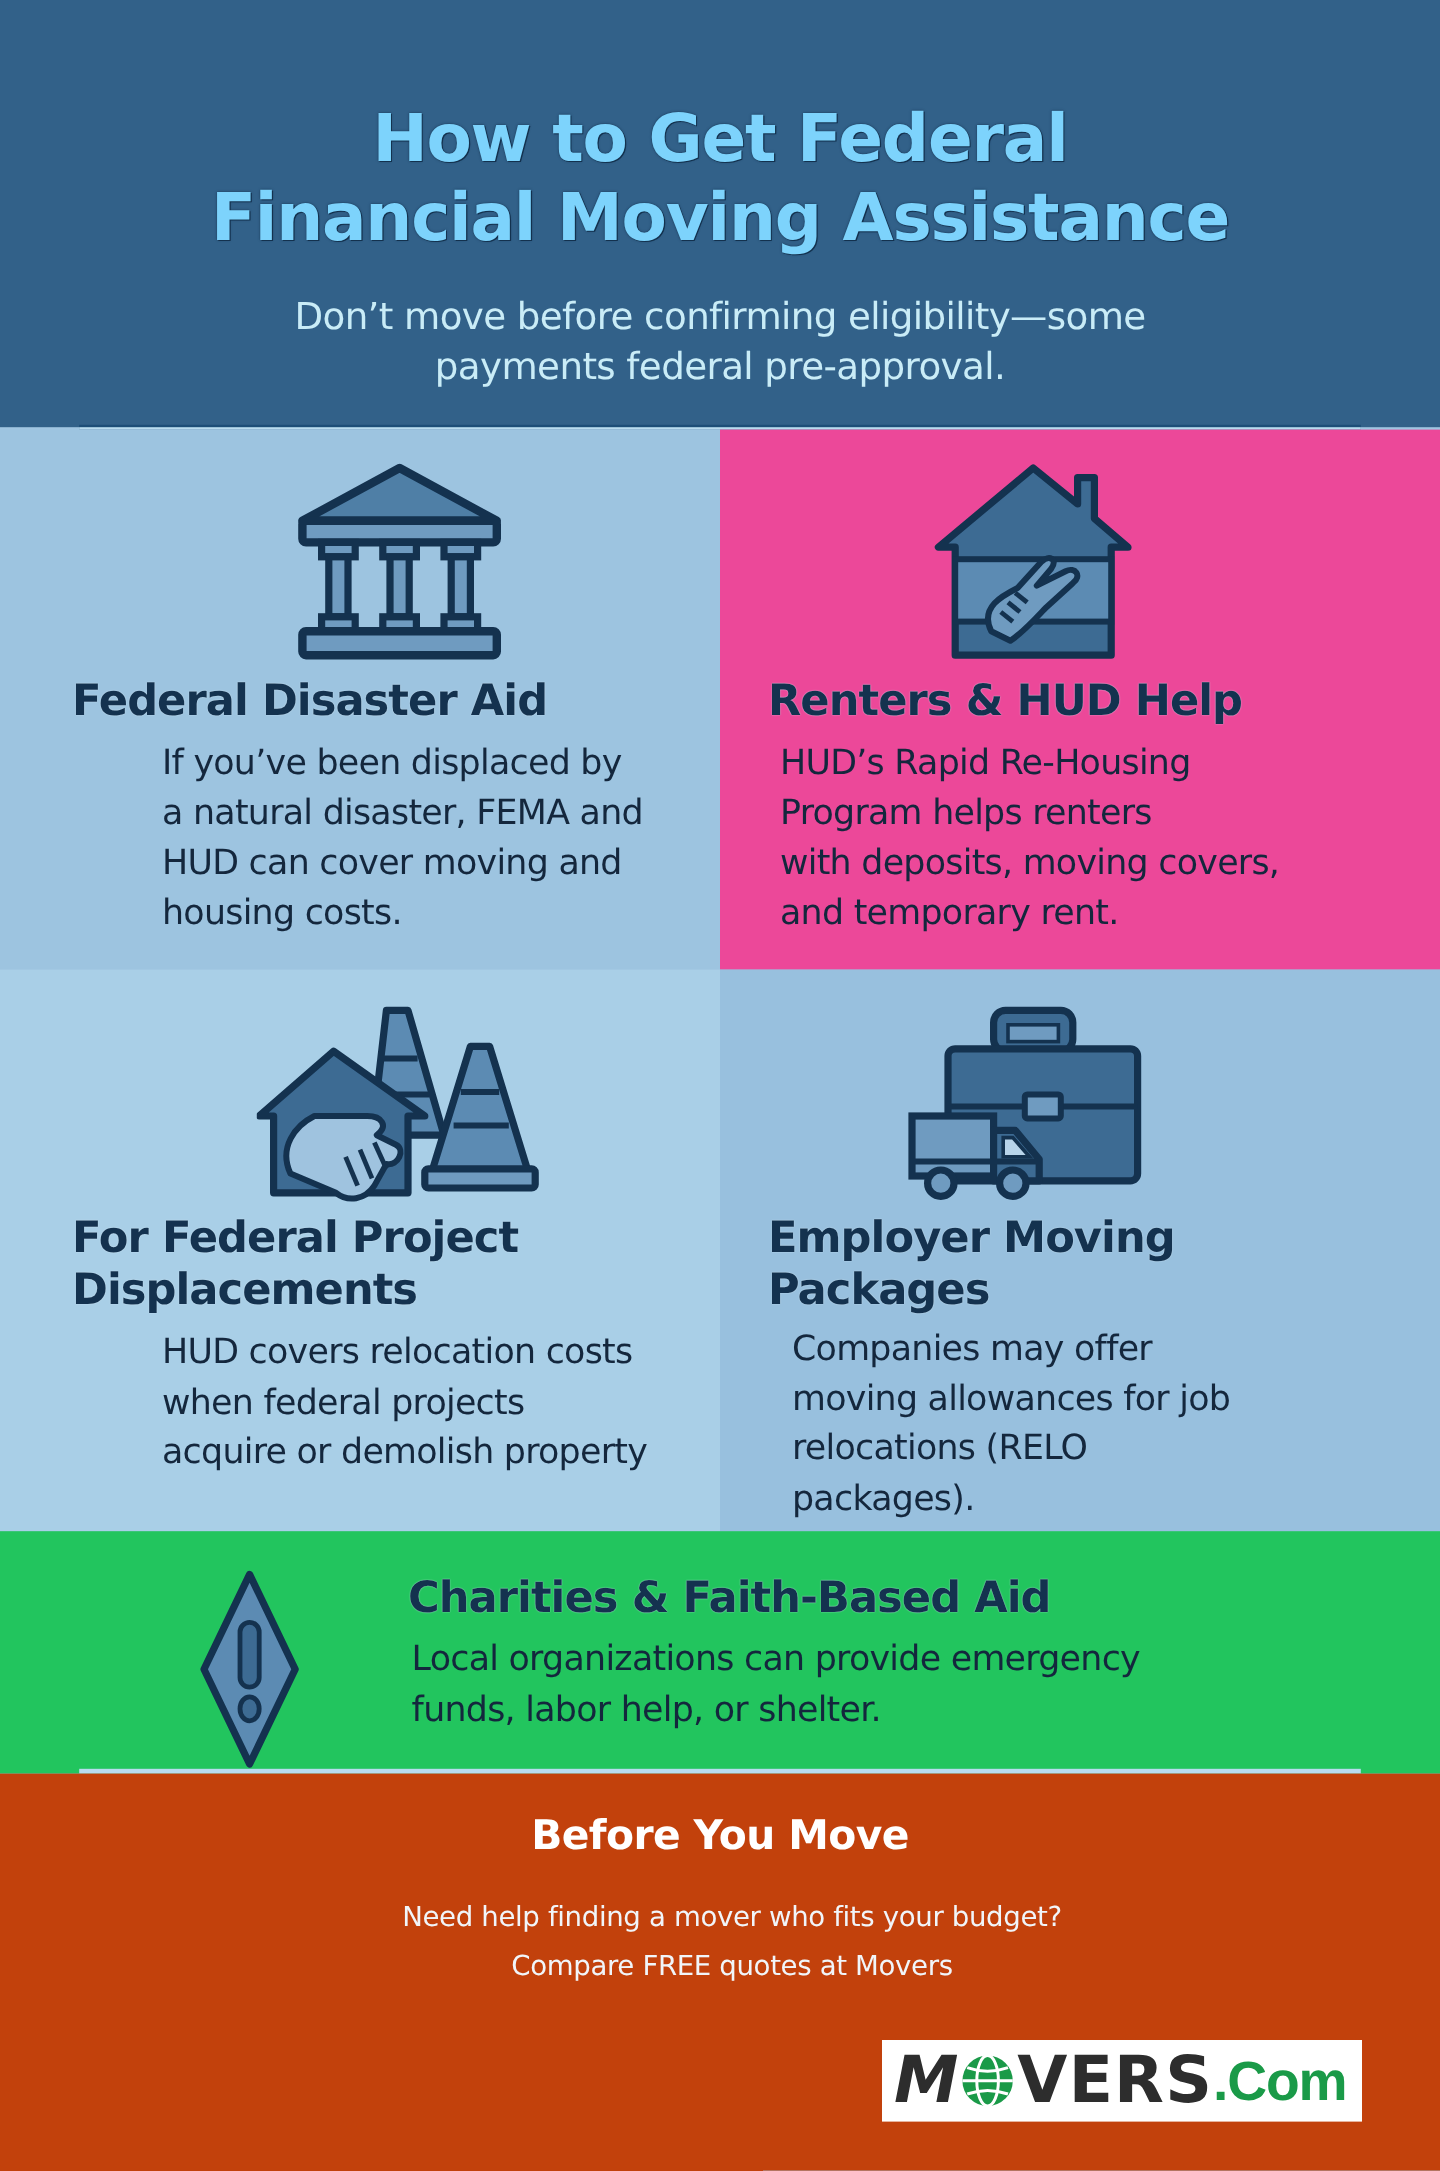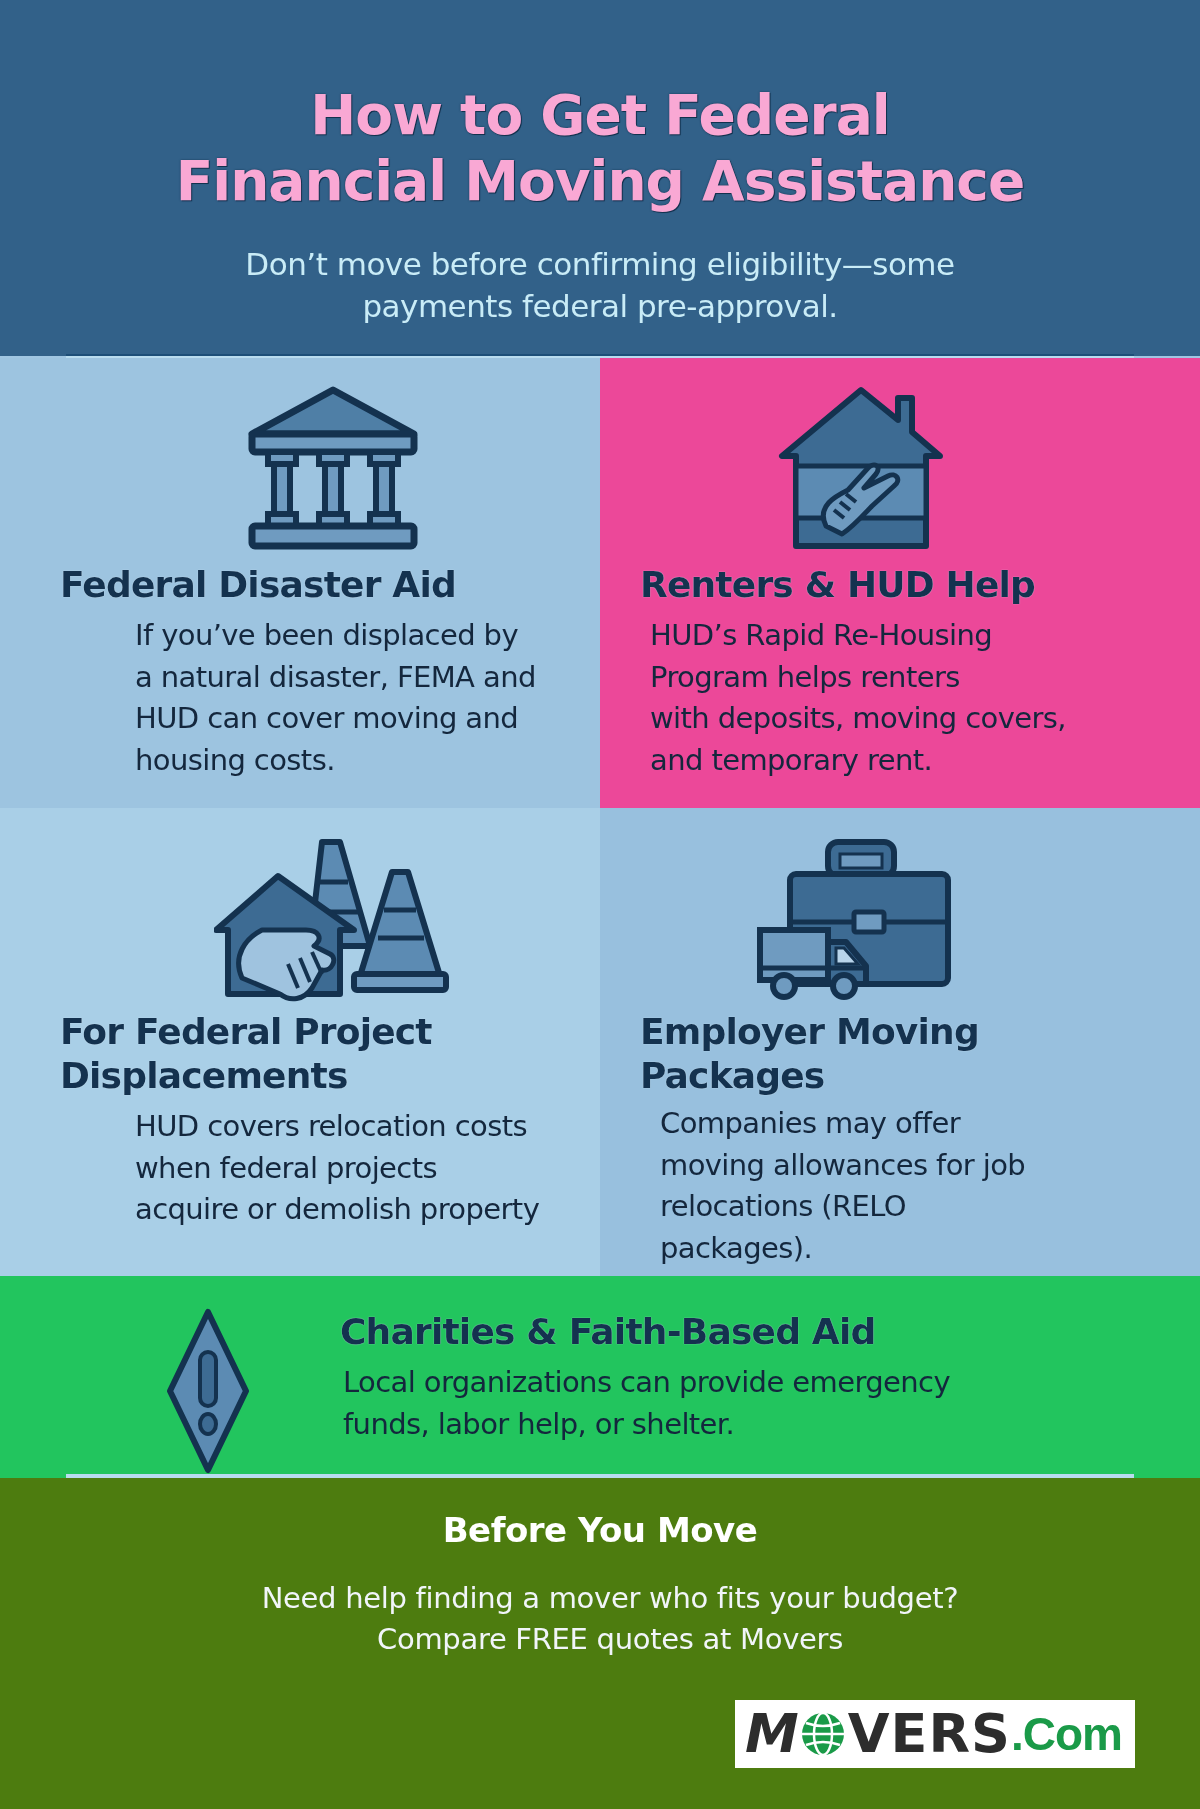--- a/index.html
+++ b/index.html
@@ -9,21 +9,21 @@
     background: #a0c6e2;
     position: relative;
   }
   .header {
     position: absolute; left: 0; top: 0; width: 1200px; height: 356px;
     background: #326189;
     text-align: center;
   }
   .header .title {
     position: absolute; left: 0; right: 0; top: 82px;
-    color: #f9a8d4;
+    color: #7dd3fc;
     font-family: "DejaVu Sans", "Liberation Sans", sans-serif;
     font-weight: bold;
     font-size: 55px; line-height: 66px;
     letter-spacing: -1px;
     text-shadow: 0 0 2px #14324f, 1px 1px 0 #14324f;
   }
   .header .subtitle {
     position: absolute; left: 0; right: 0; top: 243px;
     color: #c9ecf7;
     font-family: "DejaVu Sans", "Liberation Sans", sans-serif;
@@ -55,34 +55,34 @@
   #cell-project  { left: 0; top: 808px; width: 600px; height: 468px; background: #a9cfe7; padding-left: 24px; }
   #cell-employer { left: 600px; top: 808px; width: 600px; height: 468px; background: #98c0de; }
   #cell-charity  { left: 0; top: 1276px; width: 1200px; height: 202px; background: #22c55e; }
 
   .divider-bottom {
     position: absolute; left: 66px; width: 1068px; top: 1474px; height: 4px;
     background: #b9dcef;
   }
   .footer {
     position: absolute; left: 0; top: 1478px; width: 1200px; height: 331px;
-    background: #4d7c0f;
+    background: #c2410c;
     text-align: center;
   }
   .footer .f-title {
     position: absolute; left: 0; right: 0; top: 30px;
     color: #ffffff; font-weight: bold;
     font-family: "DejaVu Sans", "Liberation Sans", sans-serif;
     font-size: 34px; line-height: 44px; letter-spacing: -0.5px;
   }
   .footer .f-line1, .footer .f-line2 {
     position: absolute; left: 0; right: 0;
     color: #f1f5f9;
     font-family: "DejaVu Sans", "Liberation Sans", sans-serif;
-    font-size: 29px; line-height: 40px; letter-spacing: -0.3px; margin-left: 20px;
+    font-size: 23px; line-height: 40px; letter-spacing: -0.3px; margin-left: 20px;
   }
   .footer .f-line1 { top: 100px; }
   .footer .f-line2 { top: 141px; }
   .footer .f-line2 b { font-weight: normal; }
   .logo {
     position: absolute; left: 735px; top: 222px; width: 400px; height: 68px;
     background: #ffffff;
     display: flex; align-items: center; justify-content: flex-start;
     padding-left: 10px;
   }

